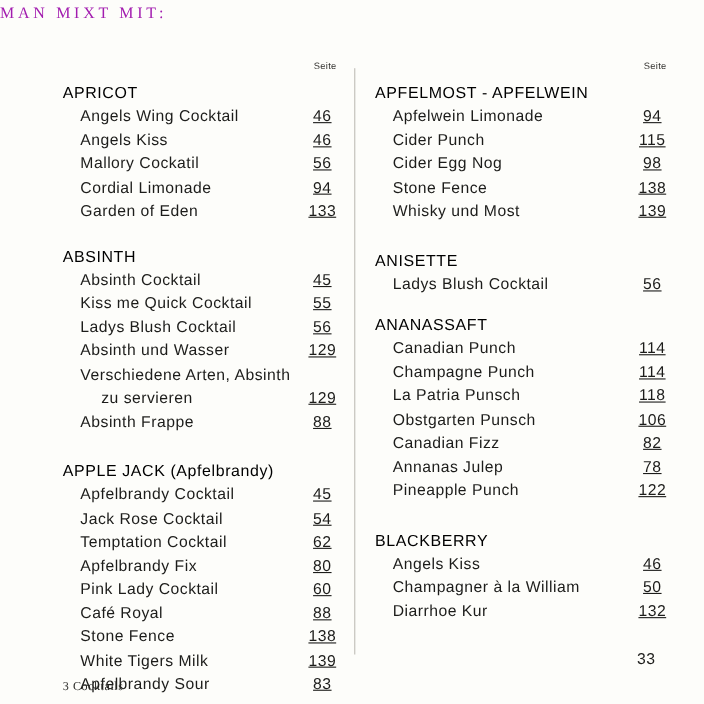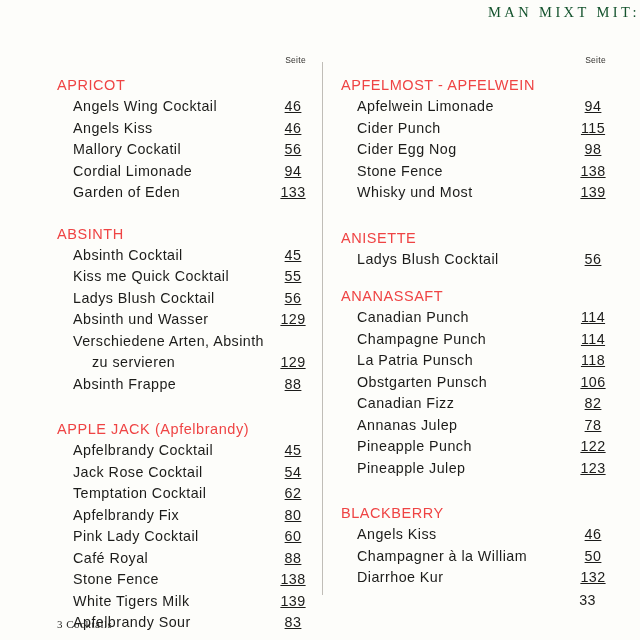--- a/index.html
+++ b/index.html
@@ -21,25 +21,25 @@
     height: 640px;
     background: #fdfdfa;
   }
 
   
   .page-title {
     position: absolute;
     top: 4px;
     left: 0;
     width: 640px;
-    text-align: right;
+    text-align: left;
     font-family: "Liberation Serif", serif;
     font-size: 14.5px;
     letter-spacing: 3.4px;
-    color: #14532d;
+    color: #a21caf;
     white-space: nowrap;
   }
 
   
   .column-divider {
     position: absolute;
     left: 322px;
     top: 62px;
     width: 1px;
     height: 533px;
@@ -65,21 +65,21 @@
   }
   .column.left  .seite-label { padding-right: 4px; }
   .column.right .seite-label { padding-right: 2px; }
 
   .section {
     margin-top: 10px;
   }
   .section-heading {
     font-size: 14.5px;
     letter-spacing: 0.55px;
-    color: #ef4444;
+    color: #000000;
     padding-left: 5px;
     margin-bottom: 3px;
     white-space: nowrap;
   }
 
   .entry {
     display: flex;
     align-items: baseline;
     font-size: 14.3px;
     letter-spacing: 0.45px;
@@ -298,24 +298,20 @@
             <span class="entry-page">82</span>
           </div>
           <div class="entry">
             <span class="entry-name">Annanas Julep</span>
             <span class="entry-page">78</span>
           </div>
           <div class="entry">
             <span class="entry-name">Pineapple Punch</span>
             <span class="entry-page">122</span>
           </div>
-          <div class="entry">
-            <span class="entry-name">Pineapple Julep</span>
-            <span class="entry-page">123</span>
-          </div>
         </div>
         <div class="section gap-xl">
           <div class="section-heading">BLACKBERRY</div>
           <div class="entry">
             <span class="entry-name">Angels Kiss</span>
             <span class="entry-page">46</span>
           </div>
           <div class="entry">
             <span class="entry-name">Champagner à la William</span>
             <span class="entry-page">50</span>

